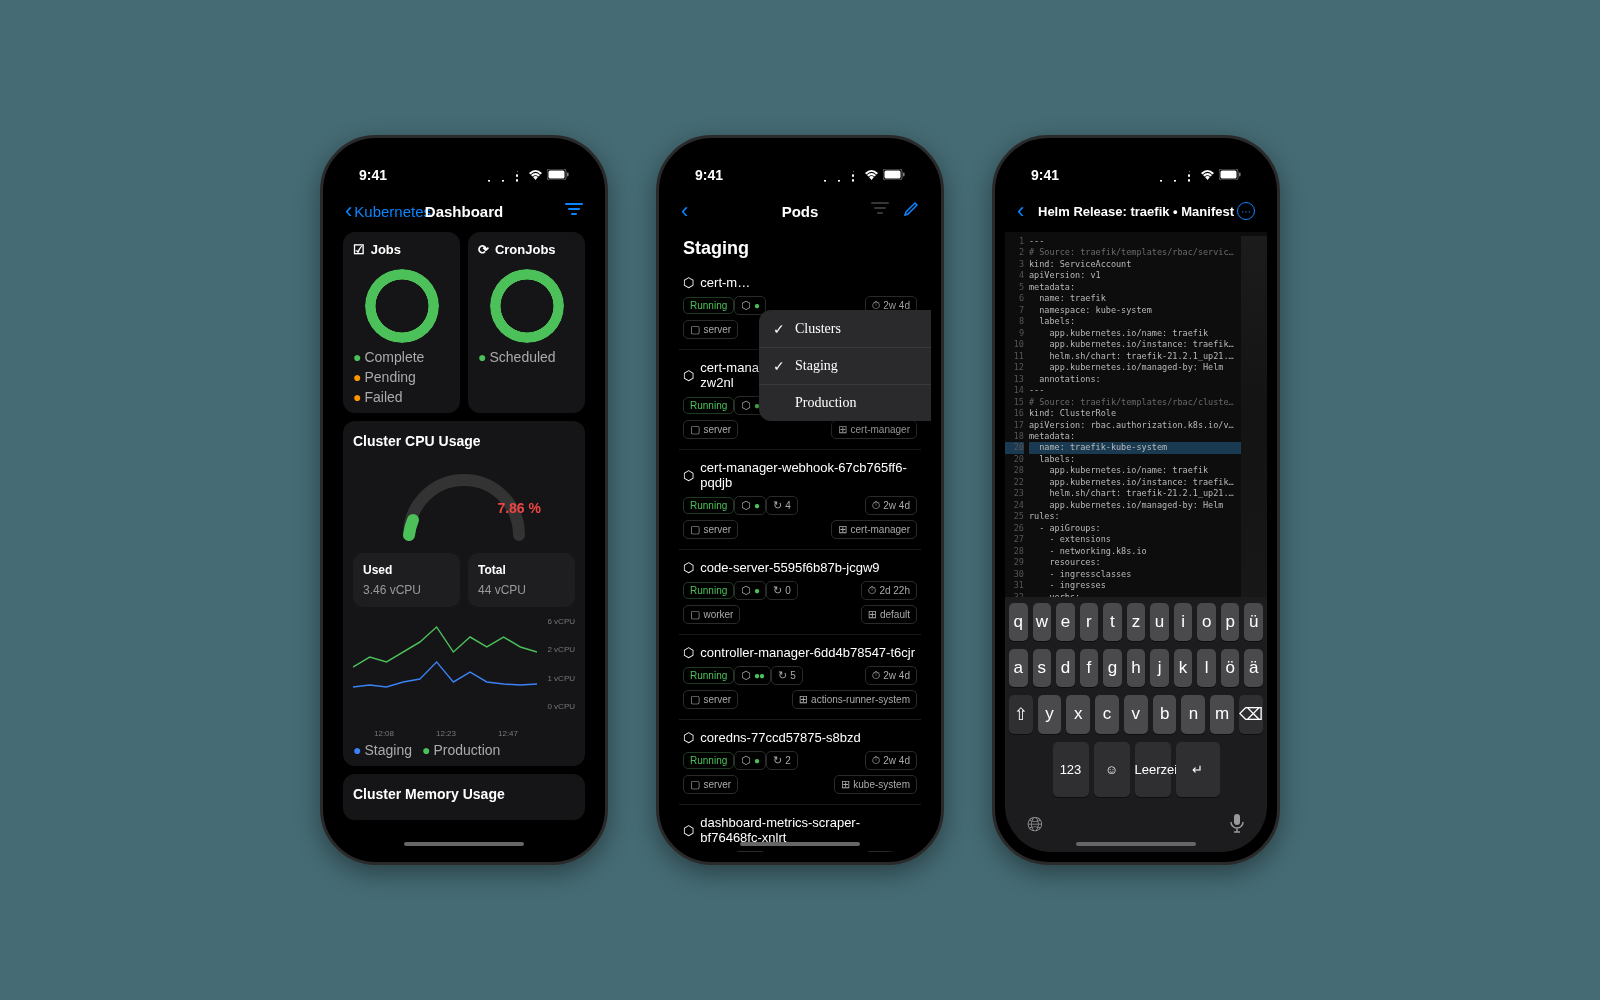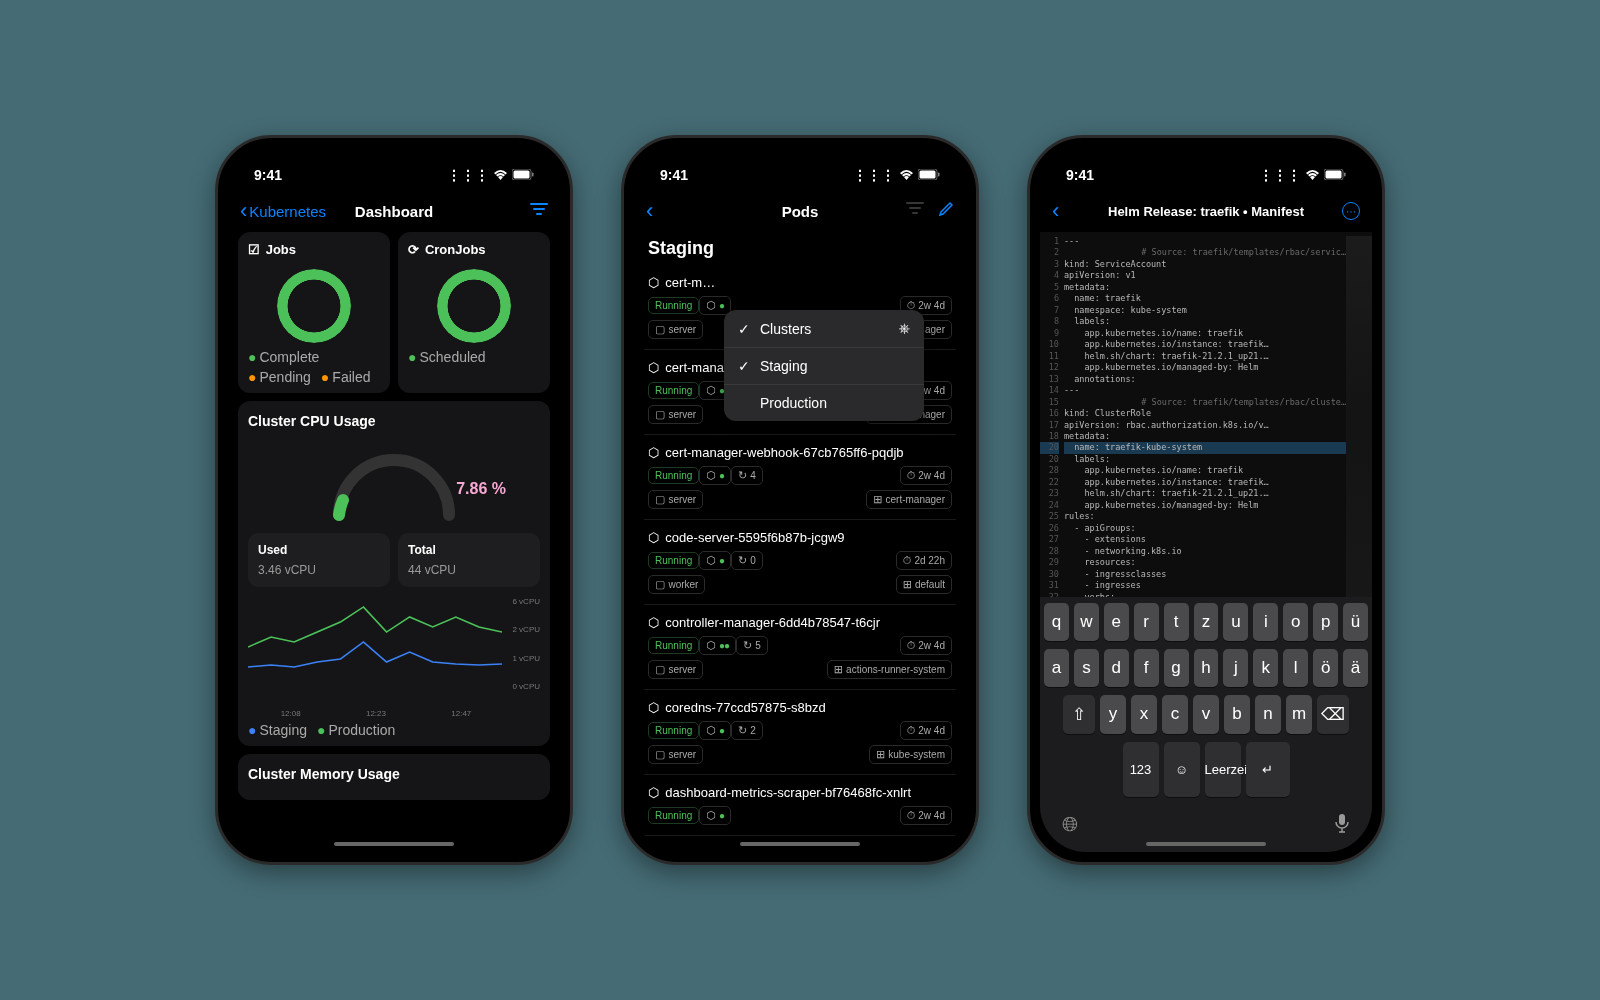--- a/index.html
+++ b/index.html
@@ -7,21 +7,21 @@
     background: #456b74;
     width: 1600px;
     height: 1000px;
     font-family: -apple-system, BlinkMacSystemFont, "Segoe UI", sans-serif;
     display: flex;
     justify-content: center;
     align-items: center;
     gap: 48px;
   }
   .phone {
-    width: 358px;
+    width: 288px;
     height: 730px;
     background: #000;
     border-radius: 56px;
     border: 3px solid #2a2a2a;
     box-shadow: 0 8px 24px rgba(0,0,0,0.4);
     padding: 10px;
     position: relative;
     overflow: hidden;
   }
   .screen {
@@ -162,23 +162,23 @@
     justify-content: center;
     align-items: center;
     padding: 6px 0 10px;
     position: relative;
   }
   .gauge-pct {
     position: absolute;
     right: 34px;
     top: 50%;
     transform: translateY(-6px);
-    font-size: 16px;
+    font-size: 14px;
     font-weight: 600;
-    color: #f9a8d4;
+    color: #ef4444;
   }
   .metrics-row {
     display: flex;
     gap: 8px;
     margin-bottom: 10px;
   }
   .metric {
     flex: 1;
     background: #1e1e20;
     border-radius: 10px;
@@ -243,21 +243,21 @@
     display: flex;
     align-items: center;
     justify-content: space-between;
     padding: 10px 14px;
     font-size: 14px;
     color: #fff;
     border-bottom: 1px solid #3a3a3c;
   }
   .popover-row:last-child { border-bottom: none; }
   .popover-check { width: 14px; margin-right: 8px; color: #fff; }
-  .popover-row span.label { flex: 1; }
+  .popover-row span.label { flex: 1; font-family: Liberation Serif, serif; }
   .pod-list {
     display: flex;
     flex-direction: column;
     gap: 2px;
   }
   .pod {
     padding: 8px 4px 10px;
     border-bottom: 1px solid #1a1a1a;
   }
   .pod-name {
@@ -322,21 +322,21 @@
     white-space: pre;
     overflow: hidden;
   }
   .minimap {
     width: 26px;
     background: linear-gradient(180deg, #2a2a2a 0%, #1a1a1a 50%, #222 100%);
     opacity: 0.5;
     flex-shrink: 0;
   }
   .hl { background: #1a3a52; }
-  .code-lines .c { color: #6a6a6a; text-align: right; }
+  .code-lines .c { color: #6a6a6a; }
   
   .keyboard {
     background: #1c1c1e;
     padding: 6px 4px 10px;
   }
   .krow {
     display: flex;
     gap: 5px;
     margin-bottom: 8px;
     justify-content: center;

